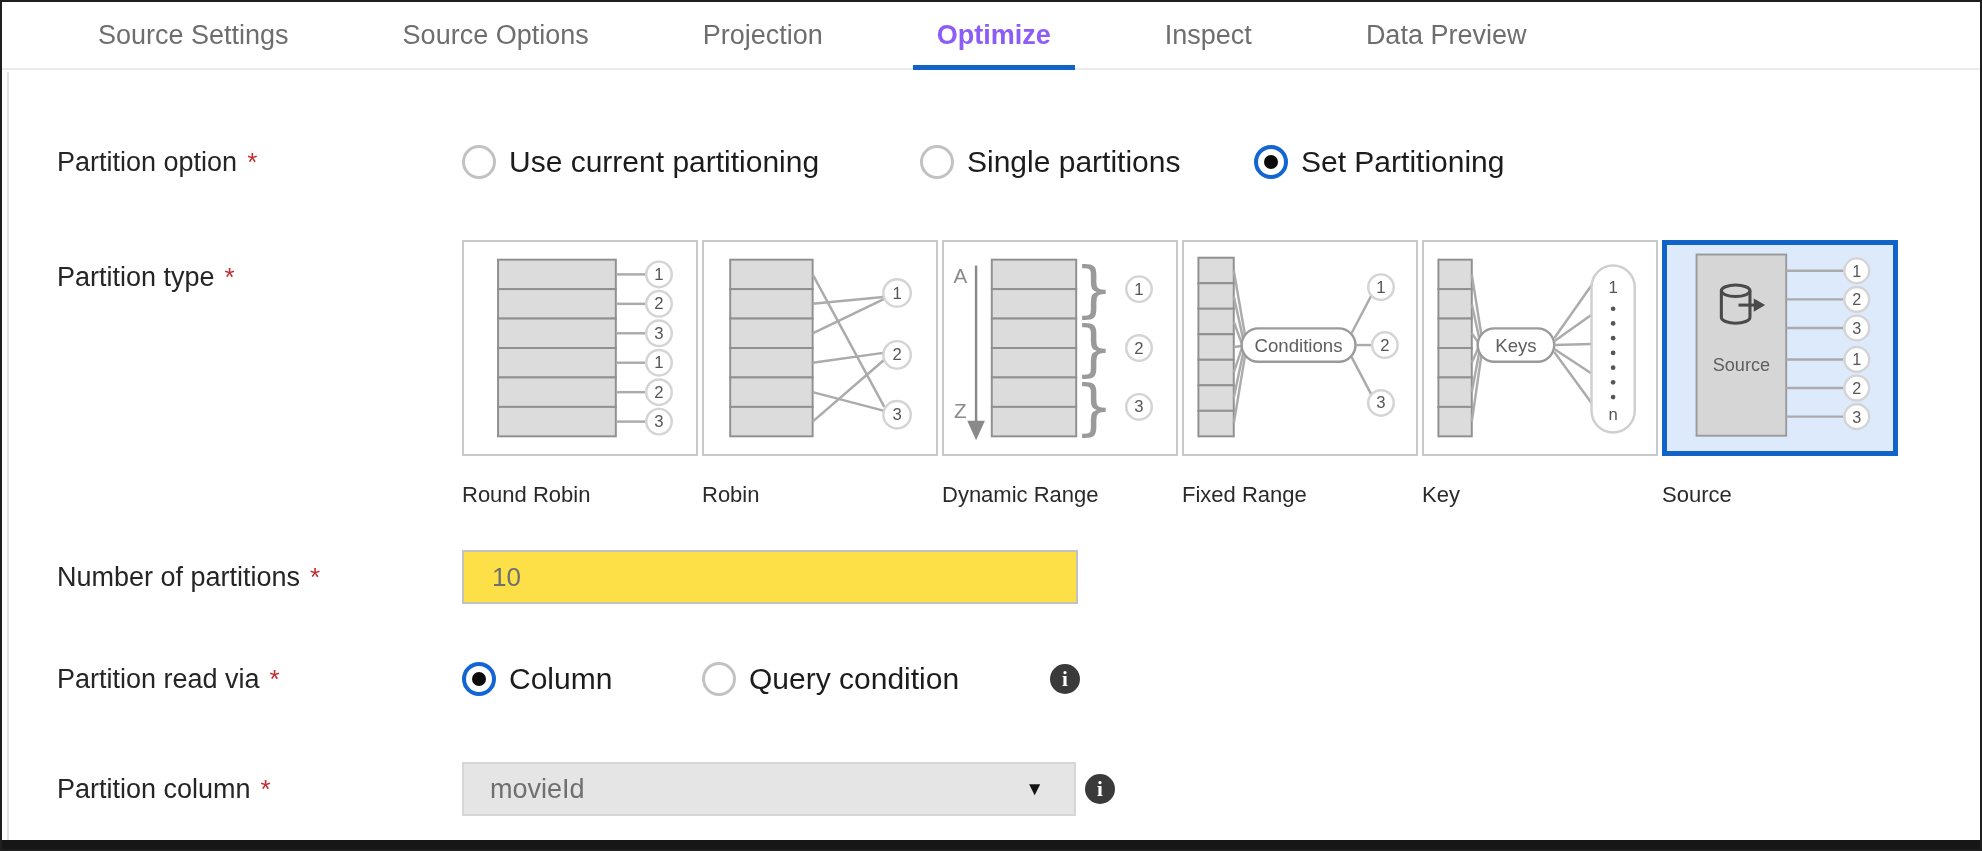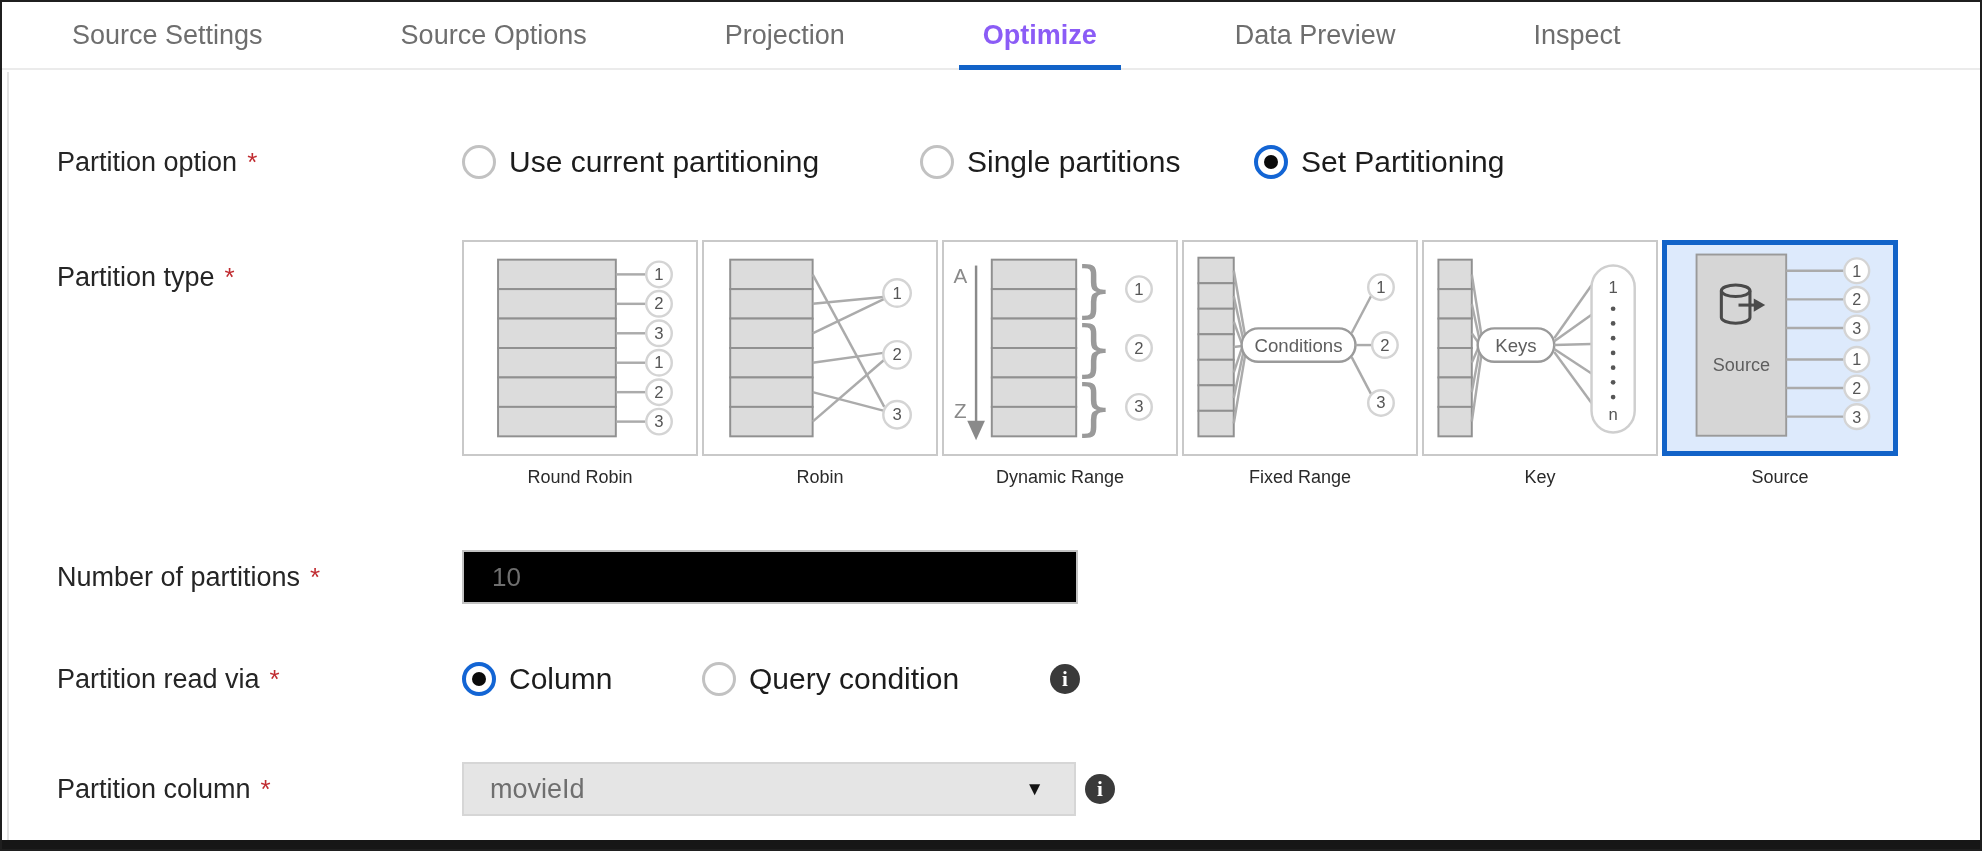--- a/index.html
+++ b/index.html
@@ -2,21 +2,21 @@
 <html><head>
 <meta charset="utf-8">
 <style>
   html,body{margin:0;padding:0;background:#fff;}
   body{font-family:"Liberation Sans","DejaVu Sans",sans-serif;-webkit-font-smoothing:antialiased;}
   .window{position:relative;width:1982px;height:851px;background:#fff;border:2px solid #1f1f1f;box-sizing:border-box;overflow:hidden;}
   .bottom-edge{position:absolute;left:0;right:0;bottom:0;height:9px;background:#161616;}
   .left-hairline{position:absolute;left:5px;top:70px;bottom:9px;width:2px;background:#e3e3e3;}
 
   
-  .tabbar{position:absolute;left:0;top:0;right:0;height:68px;display:flex;align-items:stretch;padding-left:46px;gap:90px;border-bottom:2px solid #ebebeb;box-sizing:border-box;background:#fff;}
+  .tabbar{position:absolute;left:0;top:0;right:0;height:68px;display:flex;align-items:stretch;padding-left:72px;gap:66px;border-bottom:2px solid #ebebeb;box-sizing:border-box;background:#fff;}
   .tab{position:relative;display:flex;align-items:center;padding:0 24px;font-size:27px;color:#6e6e6e;cursor:default;white-space:nowrap;}
   .tab.active{color:#8b5cf6;font-weight:bold;}
   .tab.active::after{content:'';position:absolute;left:0;right:0;bottom:-2px;height:5px;background:#1263c8;}
 
   
   .content{position:absolute;left:0;top:70px;right:0;bottom:9px;}
   .row{position:absolute;left:0;width:100%;}
   .row-option{top:58px;height:64px;}
   .row-type{top:168px;height:276px;}
   .row-partitions{top:478px;height:54px;}
@@ -36,53 +36,53 @@
 
   
   .info{position:absolute;top:50%;transform:translateY(-50%);width:30px;height:30px;border-radius:50%;background:#3a3a3a;color:#fff;display:flex;align-items:center;justify-content:center;font-family:"Liberation Serif","DejaVu Serif",serif;font-weight:bold;font-size:21px;cursor:pointer;}
 
   
   .tiles{position:absolute;left:460px;top:0;width:1436px;display:flex;gap:4px;}
   .tile-col{flex:1;min-width:0;display:flex;flex-direction:column;cursor:pointer;}
   .tile{height:216px;background:#fff;border:2px solid #c9c9c9;box-sizing:border-box;}
   .tile.selected{border:5px solid #1263c8;background:#ddeafc;}
   .tile svg{width:100%;height:100%;display:block;}
-  .tile-label{text-align:center;margin-top:11px;font-size:18px;color:#2a2a2a;white-space:nowrap;}
+  .tile-label{text-align:left;margin-top:26px;font-size:22px;color:#2a2a2a;white-space:nowrap;}
 
   
   .d-rect{fill:#dcdcdc;stroke:#909090;stroke-width:2;}
   .d-line{stroke:#ababab;stroke-width:2.5;fill:none;}
   .d-circ{fill:#fff;stroke:#d4d4d4;stroke-width:2.5;}
   .d-pill{fill:#fff;stroke:#9a9a9a;stroke-width:2.5;}
   .d-stad{fill:#fff;stroke:#cfcfcf;stroke-width:2.5;}
   .d-num{font-family:"Liberation Sans",sans-serif;font-size:17px;fill:#565656;text-anchor:middle;dominant-baseline:central;}
   .d-txt{font-family:"Liberation Sans",sans-serif;font-size:19px;fill:#5e5e5e;text-anchor:middle;dominant-baseline:central;}
   .d-az{font-family:"Liberation Sans",sans-serif;font-size:21px;fill:#8a8a8a;text-anchor:middle;dominant-baseline:central;}
   .d-brace{font-family:"DejaVu Sans",sans-serif;font-size:62px;fill:#9a9a9a;text-anchor:middle;dominant-baseline:central;}
   .d-ink{stroke:#4a4a4a;stroke-width:3.2;fill:none;}
   .d-inkfill{fill:#4a4a4a;}
   .d-gray{stroke:#8a8a8a;stroke-width:2.5;fill:none;}
 
   
-  .text-input{position:absolute;left:460px;top:0;width:616px;height:54px;box-sizing:border-box;border:2px solid #c2c2c2;background:#000000;font-family:"Liberation Sans","DejaVu Sans",sans-serif;font-size:26px;color:#6f6f6f;padding:0 0 0 28px;outline:none;}
+  .text-input{position:absolute;left:460px;top:0;width:616px;height:54px;box-sizing:border-box;border:2px solid #c2c2c2;background:#fde047;font-family:"Liberation Sans","DejaVu Sans",sans-serif;font-size:26px;color:#6f6f6f;padding:0 0 0 28px;outline:none;}
   .dropdown{position:absolute;left:460px;top:0;width:614px;height:54px;box-sizing:border-box;border:2px solid #d6d6d6;background:#e5e5e5;display:flex;align-items:center;padding-left:26px;font-size:27px;color:#6f6f6f;cursor:pointer;}
   .dd-caret{position:absolute;right:30px;top:50%;transform:translateY(-50%);font-size:19px;color:#141414;}
 </style>
 </head>
 <body>
 
 <div class="window">
 
   <div class="tabbar">
     <div class="tab">Source Settings</div>
     <div class="tab">Source Options</div>
     <div class="tab">Projection</div>
     <div class="tab active">Optimize</div>
+    <div class="tab">Inspect</div>
     <div class="tab">Data Preview</div>
-    <div class="tab">Inspect</div>
   </div>
 
   <div class="content">
 
     <div class="row row-option">
       <div class="flabel"><span>Partition option</span><span class="req">*</span></div>
       <div class="radio-item" style="left:460px">
         <span class="radio"></span>
         <span class="radio-label">Use current partitioning</span>
       </div>

